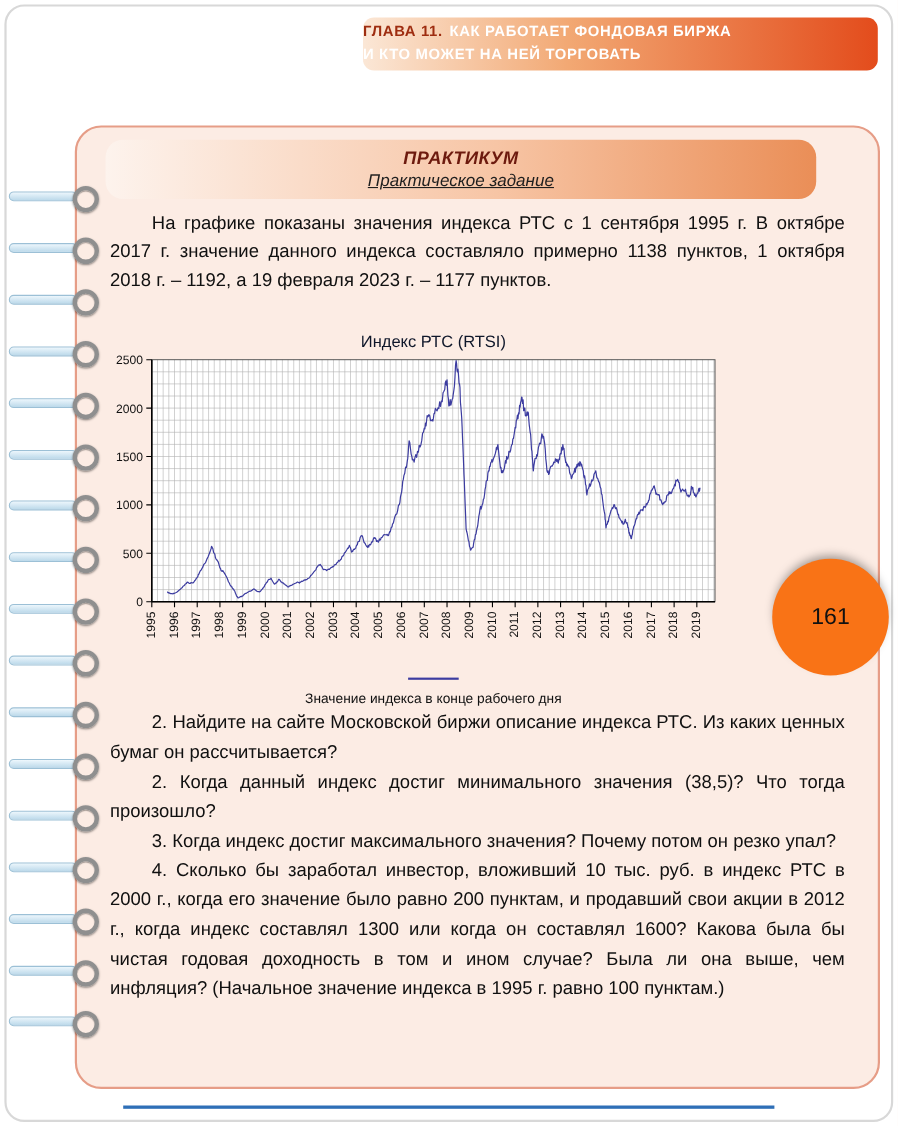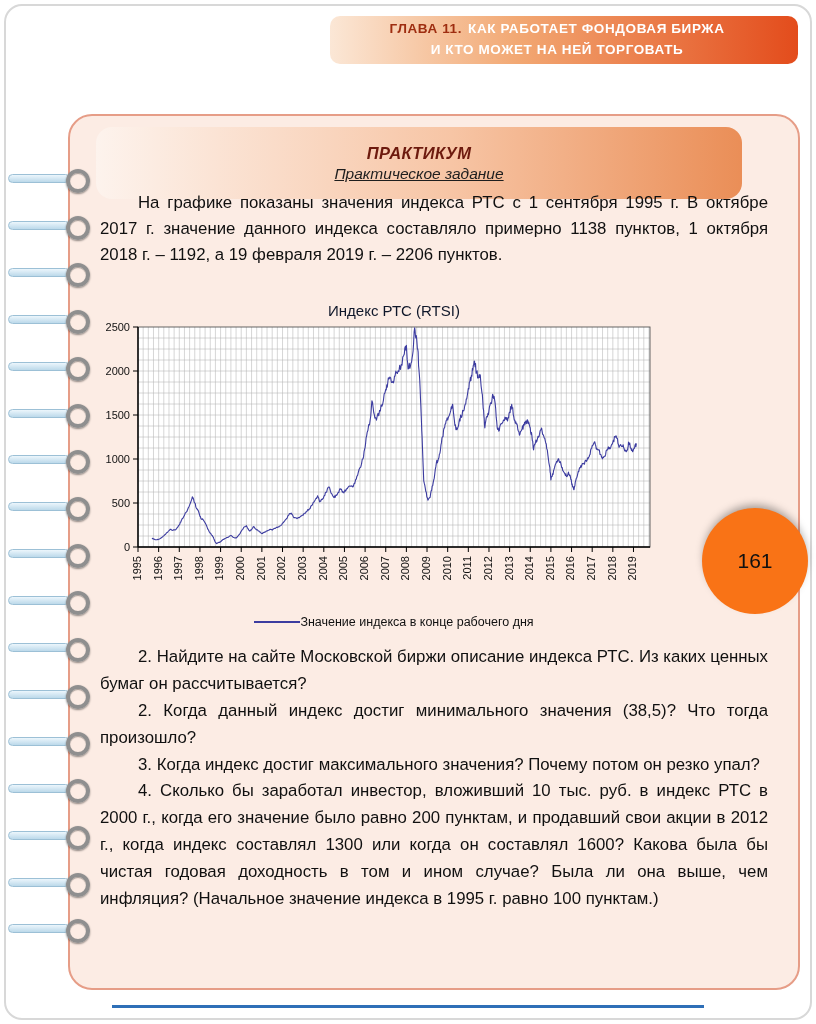--- a/index.html
+++ b/index.html
@@ -3,56 +3,56 @@
 <meta charset="utf-8">
 <style>
   html,body{margin:0;padding:0;background:#ffffff;}
   .stage{position:relative;width:816px;height:1024px;background:#ffffff;overflow:hidden;
          font-family:"Liberation Sans",sans-serif;color:#111;}
   .scan-border{position:absolute;inset:4px;border:2px solid #d8d8d8;border-radius:18px;pointer-events:none;}
 
   
   .banner{position:absolute;left:330px;top:16px;width:468px;height:48px;border-radius:10px;
           background:linear-gradient(90deg,#fbe7d6 0%,#f2a873 40%,#e34c1c 100%);
-          display:flex;flex-direction:column;justify-content:center;align-items:center;
+          display:flex;flex-direction:column;justify-content:center;align-items:flex-start;
           padding-right:14px;box-sizing:border-box;color:#ffffff;font-weight:700;
           font-size:13.5px;letter-spacing:.6px;line-height:1.55;text-align:right;}
   .banner .chapter{color:#9e2d10;margin-right:6px;}
 
   
   .page-card{position:absolute;left:68px;top:114px;width:732px;height:876px;box-sizing:border-box;
              background:#fcece4;border:2px solid #e69d87;border-radius:24px;}
 
   
   .ring-row{position:absolute;left:8px;width:92px;height:22px;}
   .ring-strip{position:absolute;left:0;top:6px;width:62px;height:9px;border-radius:5px;box-sizing:border-box;
               background:linear-gradient(180deg,#ecf6fc,#bcd9ea);border:1px solid #9cc0d6;}
   .ring-donut{position:absolute;left:58px;top:1px;width:16px;height:16px;border-radius:50%;box-sizing:content-box;
               border:4.5px solid #8f8f8f;background:transparent;
               box-shadow:0 1px 2px rgba(0,0,0,.45), inset 0 1px 1px rgba(0,0,0,.35);}
 
   
-  .practicum{position:absolute;left:96px;top:127px;width:646px;height:72px;border-radius:16px;
+  .practicum{position:absolute;left:96px;top:127px;width:646px;height:54px;border-radius:16px;
              background:linear-gradient(90deg,#fdf3ed 0%,#f7c5a5 55%,#ea8e57 100%);
              display:flex;flex-direction:column;align-items:center;justify-content:center;}
   .practicum .t1{font-size:16.5px;font-weight:700;font-style:italic;color:#6d1a0e;letter-spacing:.4px;}
   .practicum .t2{font-size:15.5px;font-style:italic;color:#1e1e1e;margin-top:2px;text-decoration:underline;}
 
   
   .intro{position:absolute;left:100px;top:190px;width:668px;font-size:16.8px;line-height:1.56;
          text-align:justify;color:#101010;}
   .intro p{margin:0;text-indent:38px;}
   .questions{position:absolute;left:100px;top:644px;width:668px;font-size:16.8px;line-height:1.6;
              text-align:justify;color:#101010;}
   .questions p{margin:0;text-indent:38px;}
 
   
   .chart-wrap{position:absolute;left:98px;top:302px;width:560px;}
   .chart-title{width:512px;margin-left:40px;text-align:center;font-size:15px;color:#0f172a;margin-bottom:2px;}
-  .legend{width:512px;margin-left:40px;display:flex;align-items:center;justify-content:center;margin-top:2px;}
+  .legend{width:512px;margin-left:40px;display:flex;align-items:center;justify-content:center;gap:10px;margin-top:2px;flex-direction:column;}
   .legend-line{width:46px;height:2px;background:#3c3ca0;}
   .legend-text{font-size:12.5px;color:#111;}
 
   
   .page-circle{position:absolute;left:702px;top:508px;width:106px;height:106px;border-radius:50%;
                background:#f97316;display:flex;align-items:center;justify-content:center;
                font-size:21px;color:#111;box-shadow:0 -5px 9px -2px rgba(0,0,0,.35);}
 
   .bottom-line{position:absolute;left:112px;top:1005px;width:592px;height:3px;background:#2e6fb7;}
 </style>
@@ -142,21 +142,21 @@
         <div class="ring-donut"></div>
       </div>
     </div>
 
   <div class="practicum">
     <div class="t1">ПРАКТИКУМ</div>
     <div class="t2">Практическое задание</div>
   </div>
 
   <div class="intro">
-    <p>На графике показаны значения индекса РТС с 1 сентября 1995 г. В октябре 2017 г. значение данного индекса составляло примерно 1138 пунктов, 1 октября 2018 г. – 1192, а 19 февраля 2019 г. – 2206 пунктов.</p>
+    <p>На графике показаны значения индекса РТС с 1 сентября 1995 г. В октябре 2017 г. значение данного индекса составляло примерно 1138 пунктов, 1 октября 2018 г. – 1192, а 19 февраля 2023 г. – 1177 пунктов.</p>
   </div>
 
   <div class="chart-wrap">
     <div class="chart-title">Индекс РТС (RTSI)</div>
     <div id="chart-svg-holder"><svg width="560" height="288" viewBox="0 0 560 288" xmlns="http://www.w3.org/2000/svg">
           <rect x="40" y="6" width="512" height="220" fill="#ffffff"></rect>
           <line x1="40.00" y1="6" x2="40.00" y2="226" stroke="#b3b3b3" stroke-width="0.55"></line>
           <line x1="45.16" y1="6" x2="45.16" y2="226" stroke="#b3b3b3" stroke-width="0.55"></line>
           <line x1="50.32" y1="6" x2="50.32" y2="226" stroke="#b3b3b3" stroke-width="0.55"></line>
           <line x1="55.48" y1="6" x2="55.48" y2="226" stroke="#b3b3b3" stroke-width="0.55"></line>

